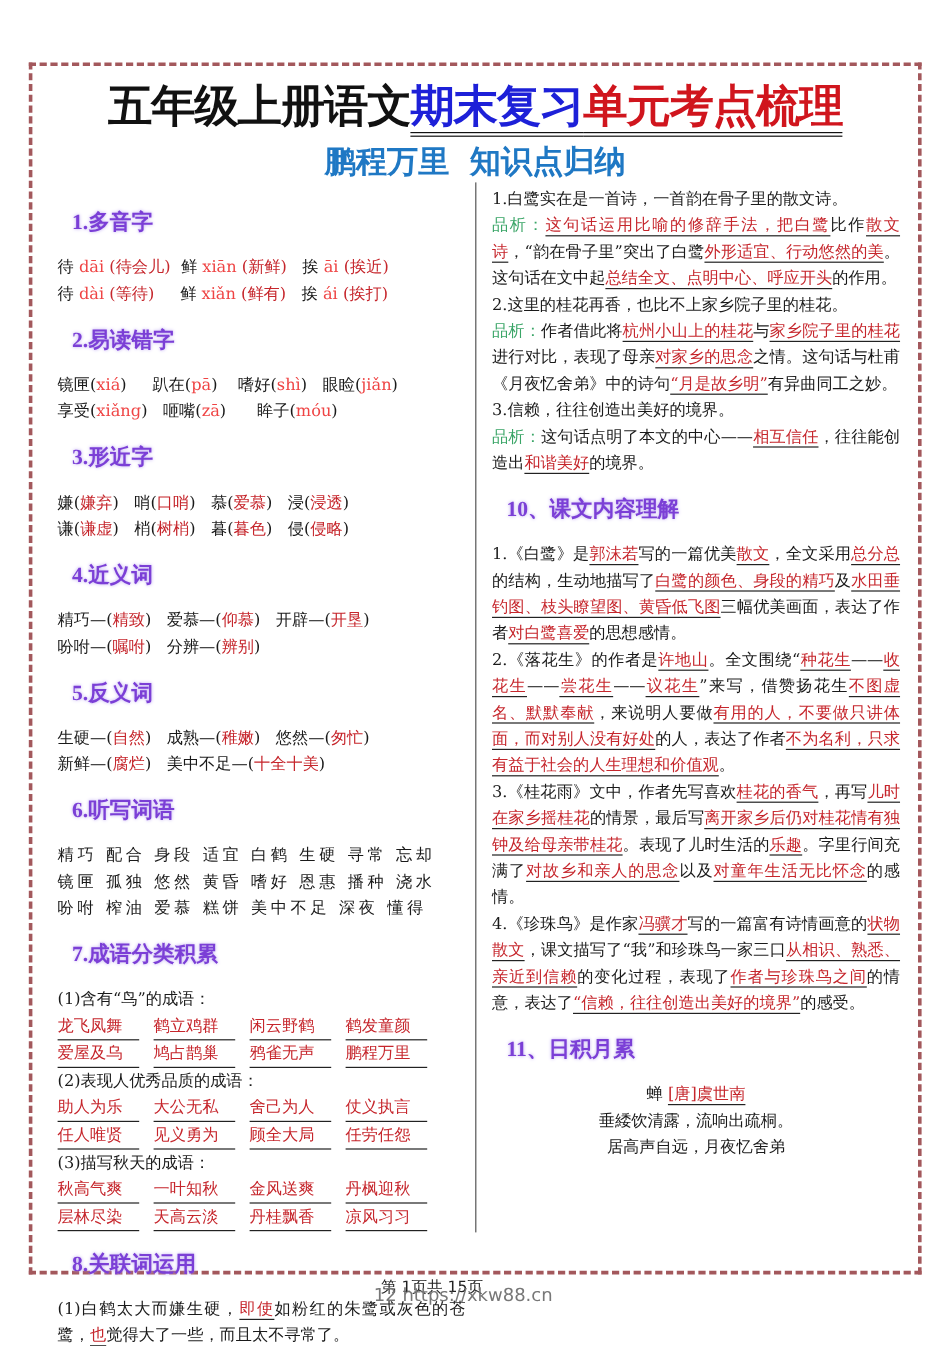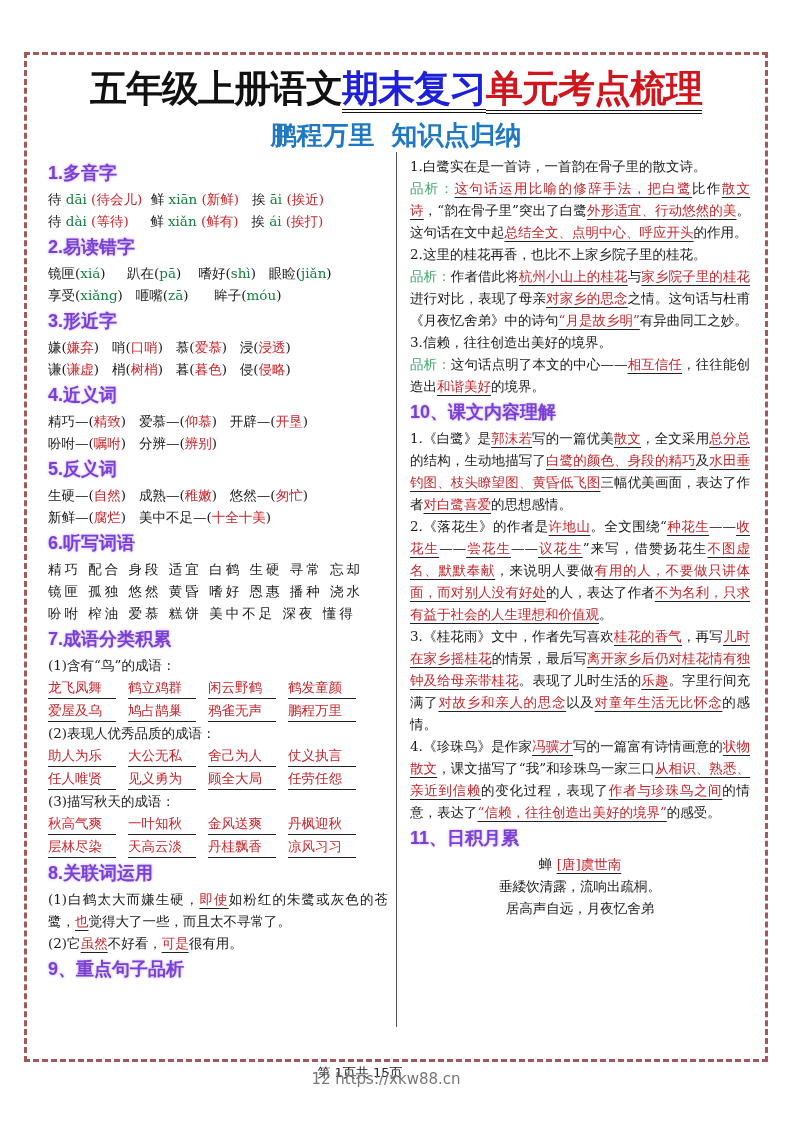--- a/index.html
+++ b/index.html
@@ -13,24 +13,24 @@
   .title .t1 { color:#111; }
   .title .t2 { color:#1d20d8; border-bottom:4px double #111;font-family:Liberation Serif, serif; }
   .title .t3 { color:#d0151d; border-bottom:4px double #111; }
   .subtitle { position:absolute; left:0; top:117px; width:792px; text-align:center;
               font-family:"DejaVu Sans","Liberation Sans",sans-serif; font-weight:bold;
               font-size:26px; color:#1f78c4; line-height:36px; word-spacing:8px; }
   .divider { position:absolute; left:396px; top:152px; width:1px; height:875px; background:#555; }
   .col { position:absolute; font-size:13.5px; line-height:22px; }
   .left { left:48px; top:158px; width:340px; }
   .right { left:410px; top:155px; width:340px; }
-  .h { font-family:Liberation Sans, sans-serif; font-weight:bold; font-size:18px;
-       color:#7b3fd6; text-shadow:0 0 3px #b9a3f0; line-height:30px; margin:0; }
+  .h { font-family:Liberation Serif, serif; font-weight:bold; font-size:18px;
+       color:#7b3fd6; text-shadow:0 0 3px #b9a3f0; line-height:30px; margin:12px; }
   .row { white-space:nowrap; }
-  .py { color:#15803d; }
+  .py { color:#ef4444; }
   .red { color:#c6262c; }
   .grn { color:#3aa567; }
   .u { text-decoration:underline; text-decoration-color:#222; text-underline-offset:4px; }
   .idioms { display:grid; grid-template-columns:repeat(4, 80px); column-gap:0; }
   .idioms span { color:#c6262c; border-bottom:1.5px solid #222; margin-right:12px; line-height:22px; }
   .dict { letter-spacing:3px; }
   .p { margin:0; text-align:justify; }
   .poem { text-align:center; }
   .footer-page { position:absolute; left:0; top:1064px; width:720px; text-align:center;
                  font-family:"DejaVu Sans","Liberation Sans",sans-serif; font-size:13px; color:#222; }

